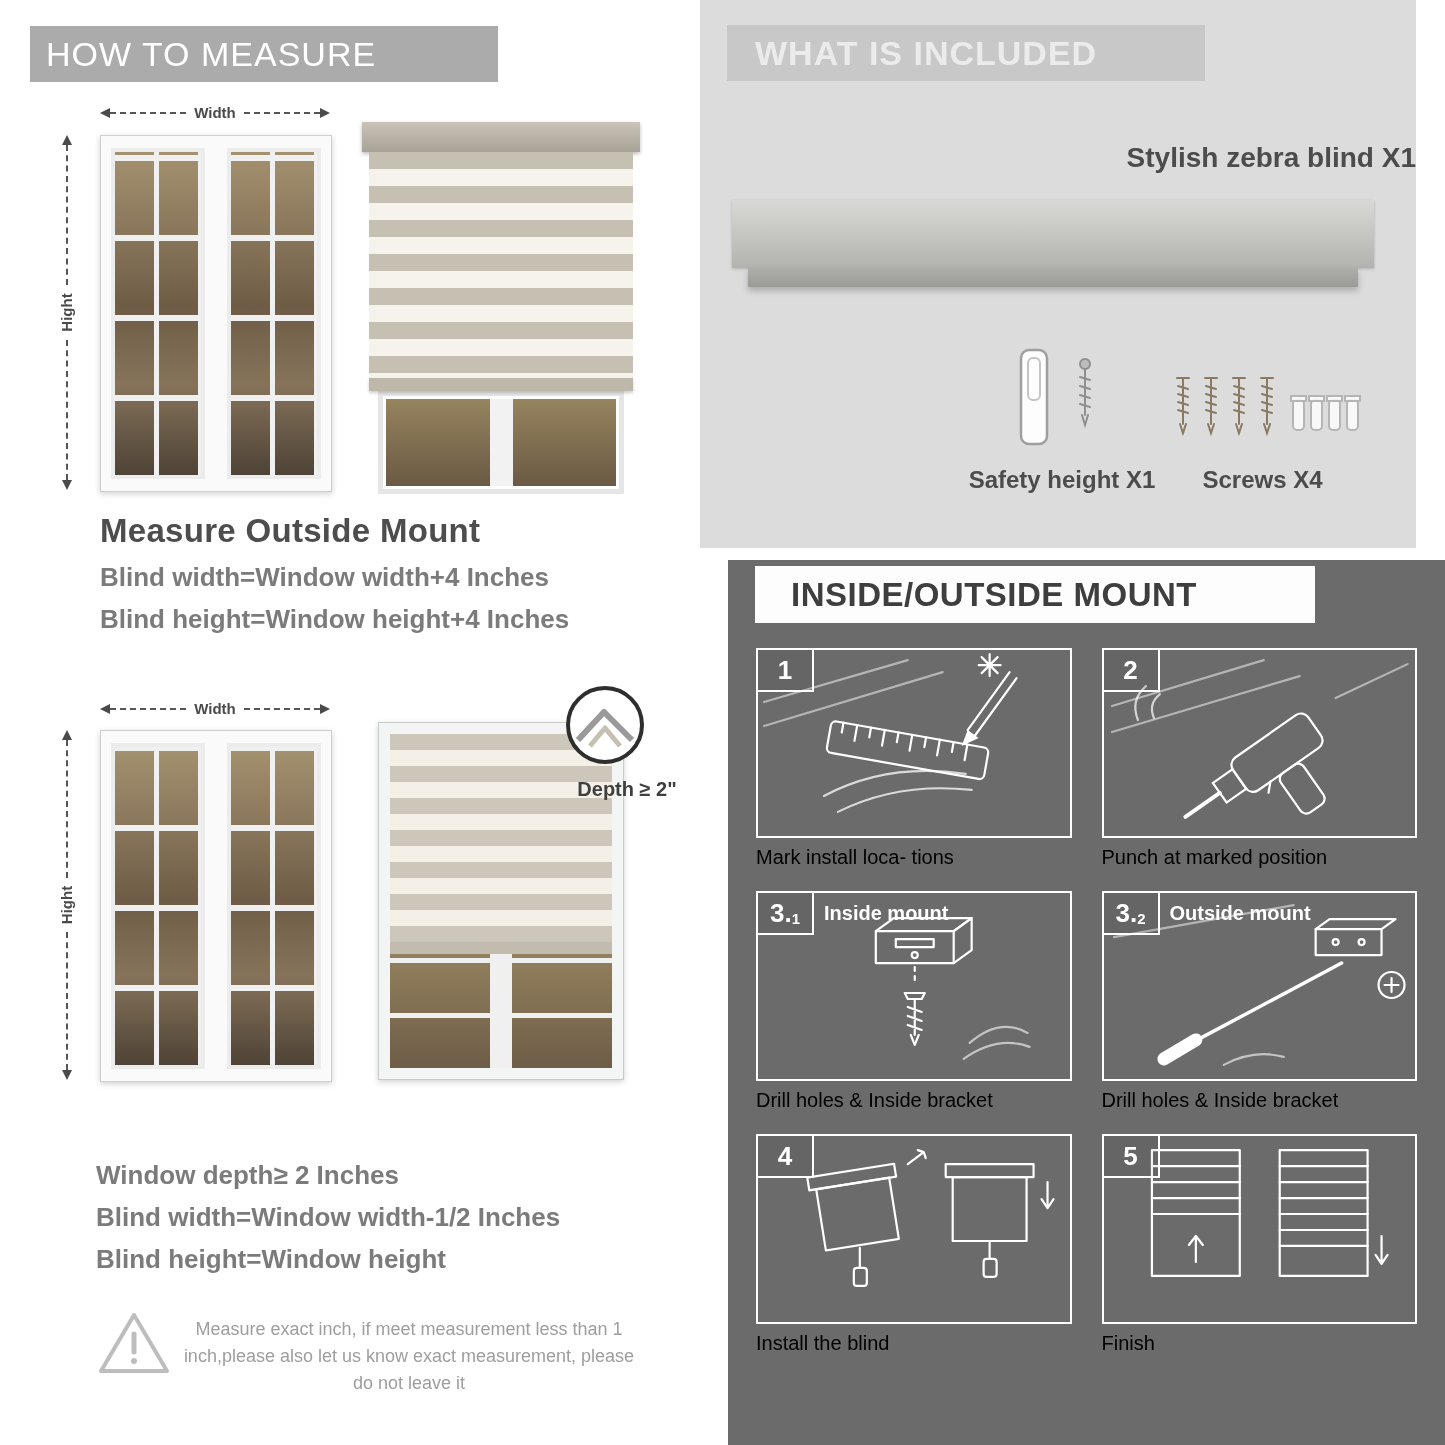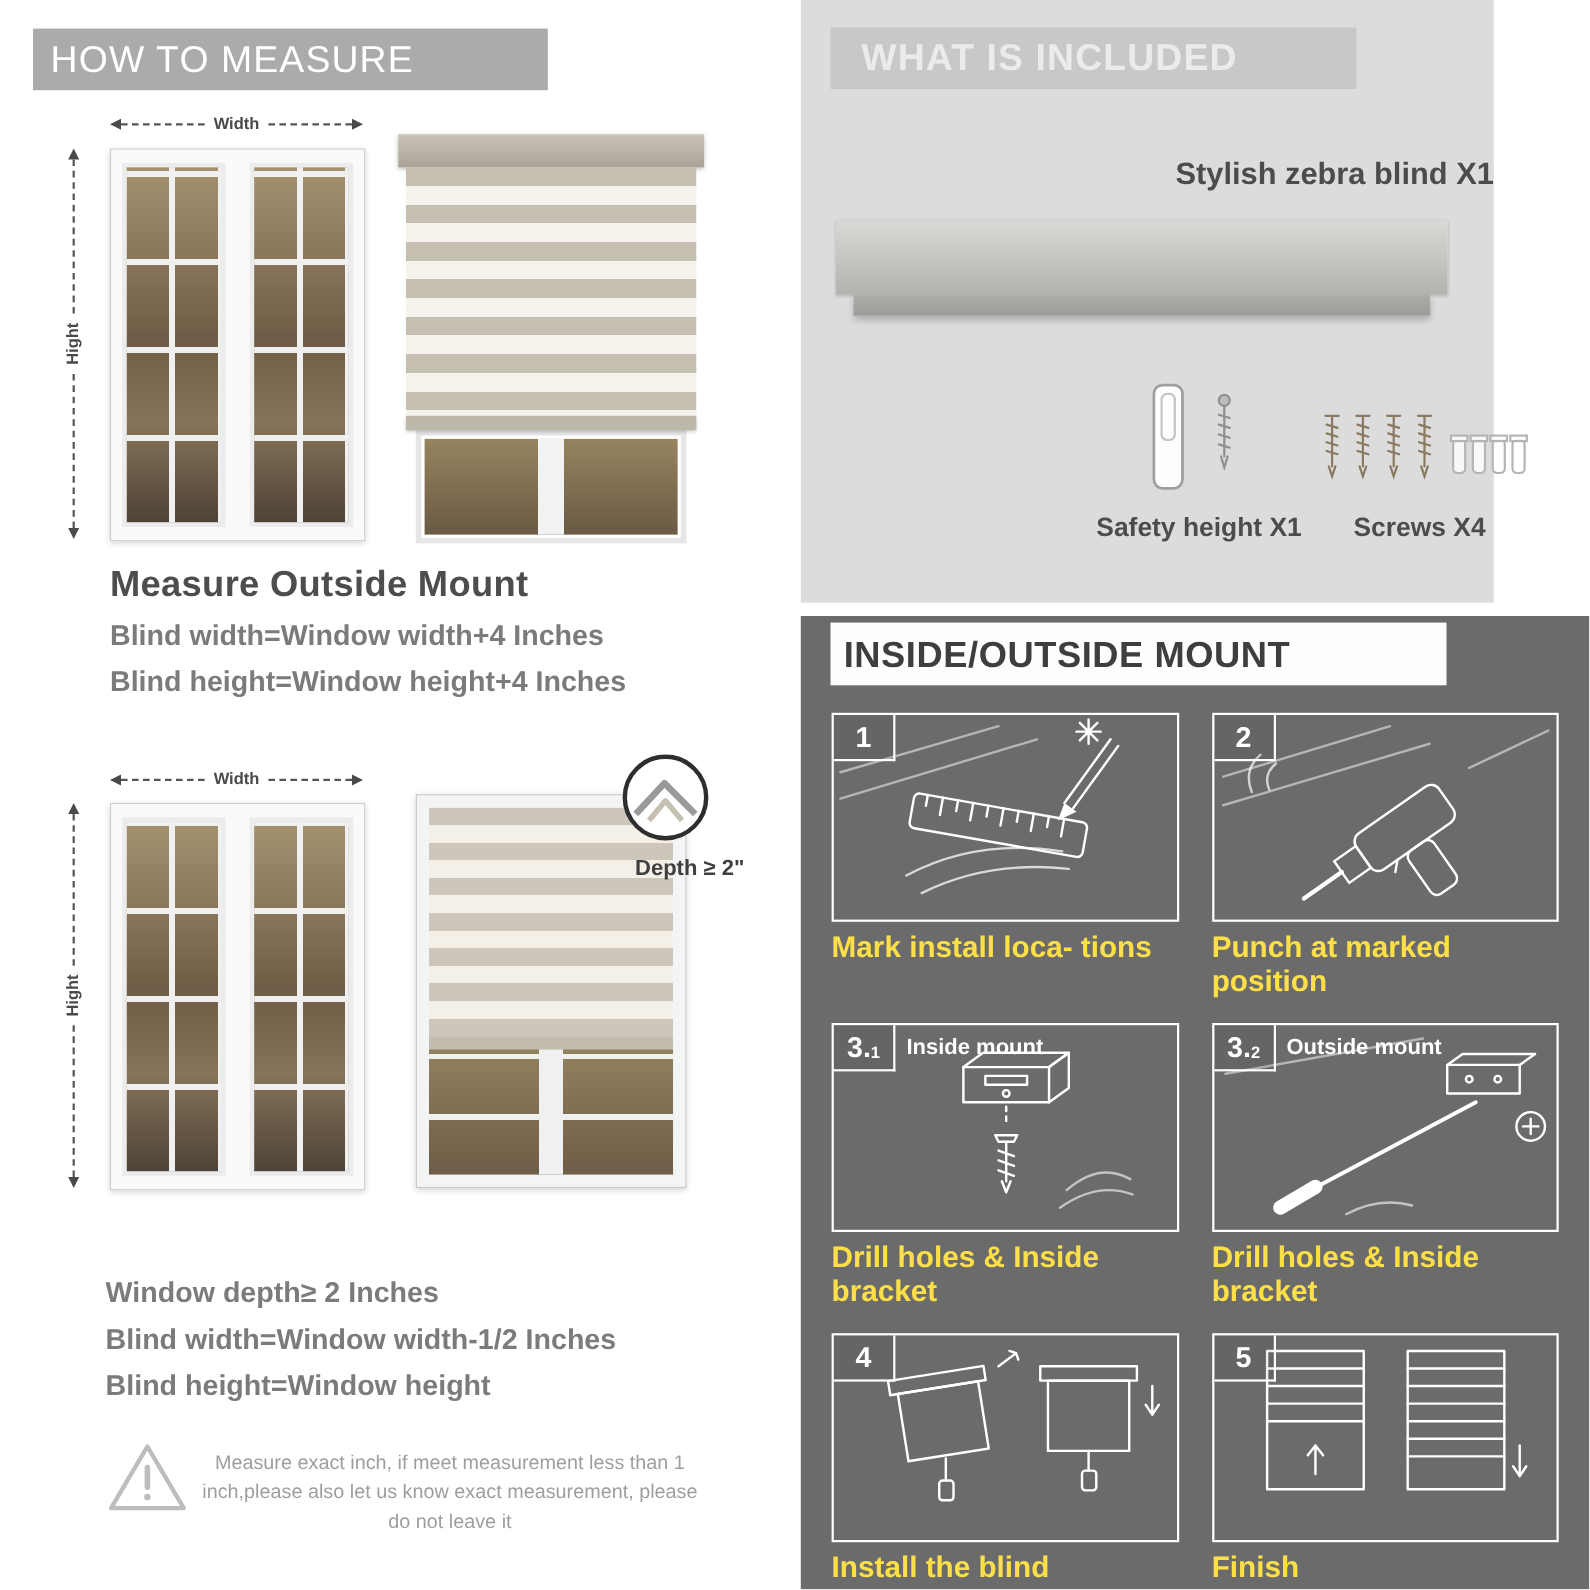--- a/index.html
+++ b/index.html
@@ -48,42 +48,42 @@
     repeating-linear-gradient(0deg, rgba(0,0,0,0) 0 50px, #f0f0f0 50px 55px),
     linear-gradient(180deg,#93805e,#6e5d47)}
 
   .callout{position:absolute;left:566px;top:686px;width:78px;height:78px;border:4px solid #2e2e2e;border-radius:50%;background:#fff;z-index:5;box-sizing:border-box;overflow:hidden}
   .callout-label{position:absolute;left:552px;top:778px;width:150px;color:#3f3f3f;font-size:20px;font-weight:bold;text-align:center;z-index:5}
 
   .warning-wrap{position:absolute;left:95px;top:1308px;display:flex;align-items:flex-start}
   .warning-text{position:absolute;left:178px;top:1316px;width:462px;color:#9e9e9e;font-size:18px;line-height:27px;text-align:center}
 
   
-  .right-top{position:absolute;left:728px;top:0;width:630px;height:548px;background:#dcdcdc}
+  .right-top{position:absolute;left:700px;top:0;width:716px;height:548px;background:#dcdcdc}
   .banner-rt{position:absolute;left:27px;top:25px;width:478px;height:56px;background:#c8c8c8;display:flex;align-items:center;padding-left:28px;box-sizing:border-box}
   .banner-rt span{color:#ebebeb;font-size:34px;font-weight:bold;letter-spacing:1px}
   .rt-title{position:absolute;left:0;right:0;top:142px;text-align:right;color:#4c4c4c;font-size:28px;font-weight:bold}
   .headrail{position:absolute;left:32px;right:42px;top:200px;height:68px;background:linear-gradient(180deg,#d8d8d6 0%,#c4c4c0 55%,#b2b2ae 100%);box-shadow:0 1px 3px rgba(0,0,0,.2)}
   .headrail-lip{position:absolute;left:48px;right:58px;top:268px;height:19px;background:linear-gradient(180deg,#adada9,#9b9b97);box-shadow:0 4px 6px rgba(0,0,0,.22)}
   .rt-item{position:absolute;top:336px;text-align:center}
   .rt-item .iconbox{height:120px;display:flex;align-items:flex-end;justify-content:center}
   .rt-label{margin-top:10px;color:#4c4c4c;font-size:24px;font-weight:bold}
 
   
   .right-bottom{position:absolute;left:728px;top:560px;width:717px;height:885px;background:#6b6b6b}
-  .banner-dark{position:absolute;left:27px;top:6px;width:560px;height:57px;background:#fdfdfd;display:flex;align-items:center;padding-left:12px;box-sizing:border-box}
+  .banner-dark{position:absolute;left:27px;top:6px;width:560px;height:57px;background:#fdfdfd;display:flex;align-items:center;padding-left:36px;box-sizing:border-box}
   .banner-dark span{color:#3e3e3e;font-size:33px;font-weight:bold;letter-spacing:.5px}
   .steps{position:absolute;left:28px;top:88px;width:661px;display:grid;grid-template-columns:1fr 1fr;column-gap:30px;row-gap:22px}
   .panel{position:relative;height:190px;border:2px solid #fff;box-sizing:border-box}
   .panel > svg{position:absolute;inset:0;width:100%;height:100%}
   .badge{position:absolute;top:0;left:0;min-width:38px;height:40px;border-right:2px solid #fff;border-bottom:2px solid #fff;display:flex;align-items:center;justify-content:center;padding:0 8px;color:#fff;font-weight:bold;background:rgba(0,0,0,.05);z-index:2}
   .badge .num{font-size:26px}
   .badge .sub{font-size:15px;margin-top:10px}
   .inline-lbl{position:absolute;top:9px;left:66px;color:#fff;font-size:20px;font-weight:bold;z-index:2}
-  .caption{margin-top:8px;color:#fde047;font-size:27px;font-weight:bold}
+  .caption{margin-top:8px;color:#000000;font-size:20px;font-weight:normal}
 </style>
 </head>
 <body>
 
 <div class="page">
 
   <div class="banner-left">
     <span>HOW TO MEASURE</span>
   </div>
 

